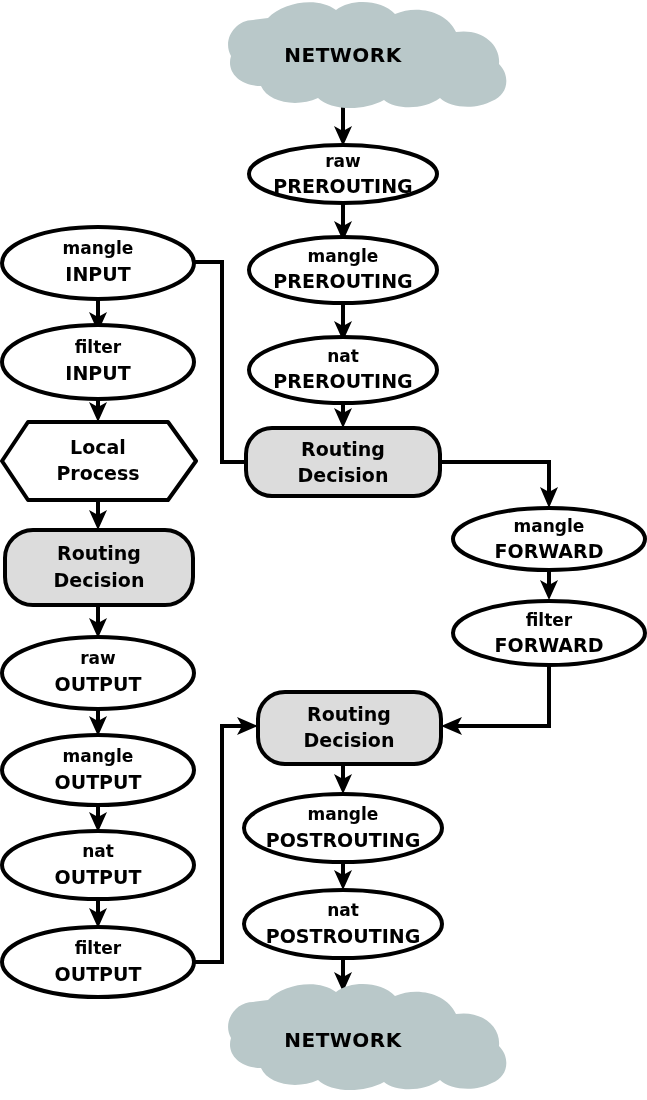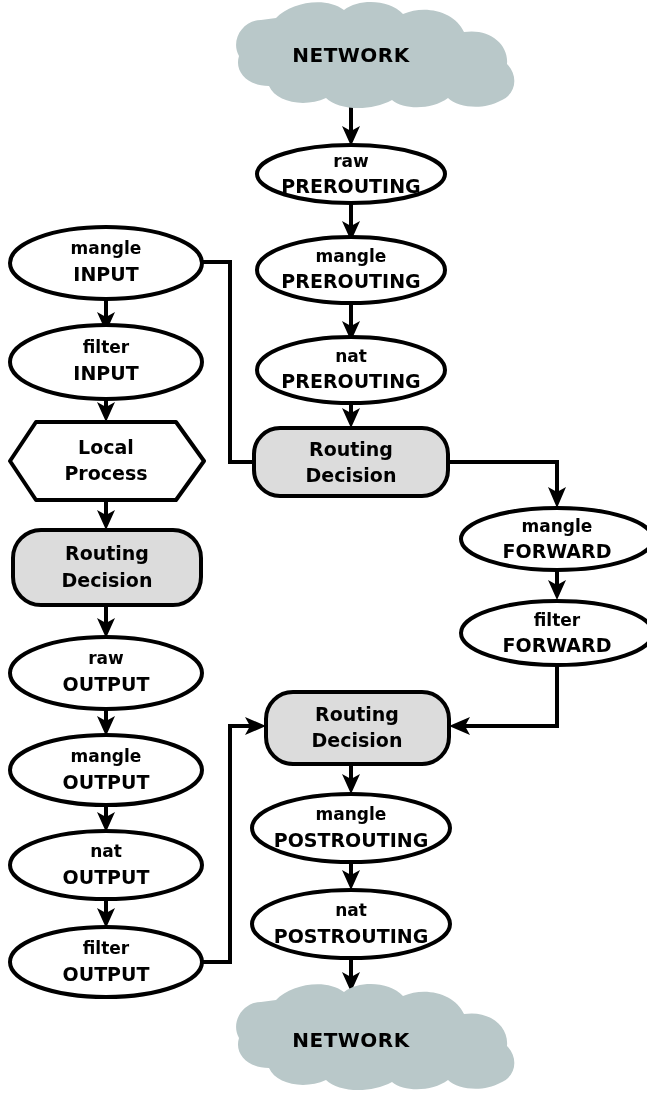--- a/index.html
+++ b/index.html
@@ -10,21 +10,20 @@
   body {
     width: 647px;
     height: 1100px;
     font-family: "DejaVu Sans", "Liberation Sans", sans-serif;
     overflow: hidden;
   }
   #diagram-root {
     position: relative;
     width: 634px;
     height: 1100px;
-    padding-left: 8px;
   }
   svg#flow {
     display: block;
     width: 647px;
     height: 1100px;
   }
   .node-shape {
     fill: #ffffff;
     stroke: #000000;
     stroke-width: 4;

